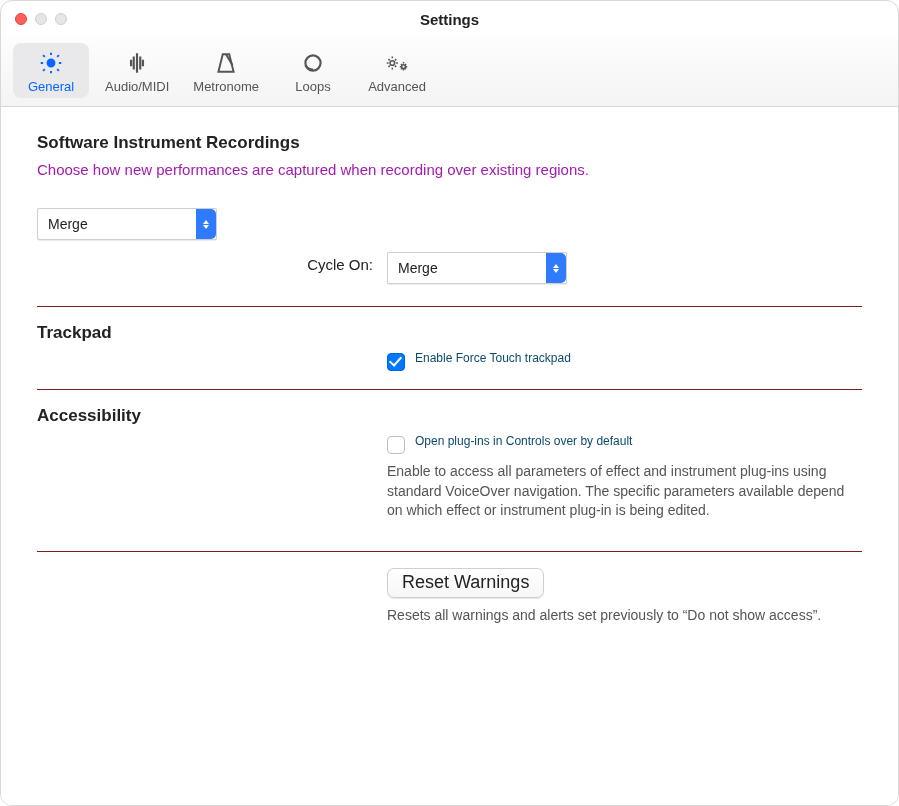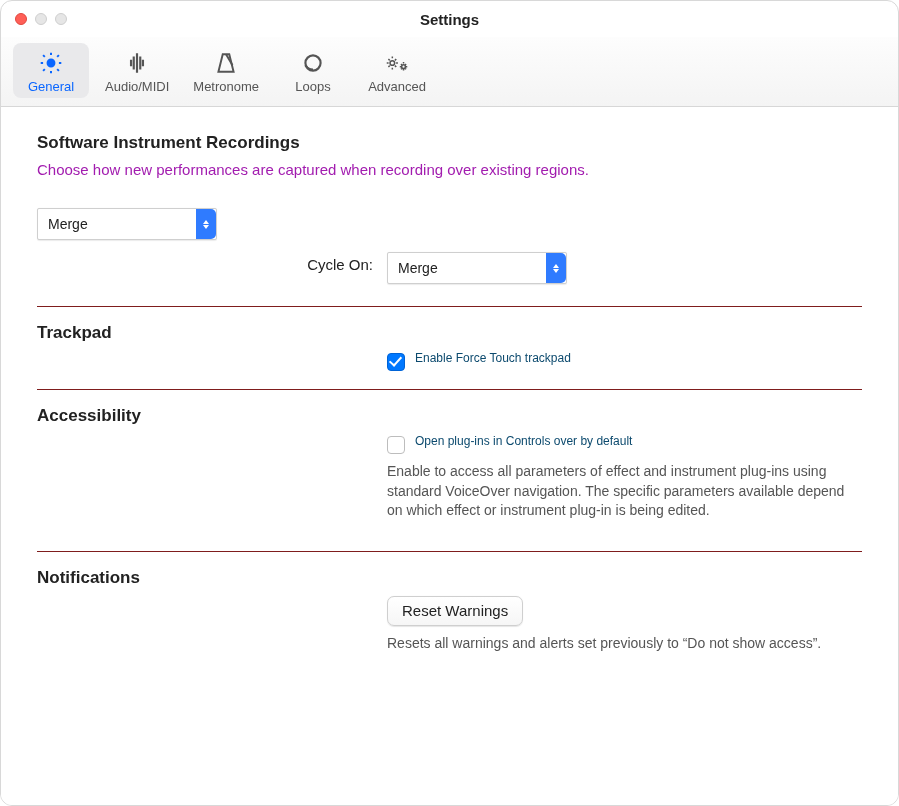--- a/index.html
+++ b/index.html
@@ -192,21 +192,21 @@
     max-width: 480px;
   }
   .push-button {
     display: inline-flex;
     align-items: center;
     height: 30px;
     padding: 0 14px;
     border: 1px solid #cfcfcf;
     border-radius: 7px;
     background: linear-gradient(#ffffff,#f6f6f6);
-    font-size: 15px;
+    font-size: 18px;
     box-shadow: 0 0.5px 1px rgba(0,0,0,0.1);
   }
 </style>
 </head>
 <body>
 
 <div class="window">
 
   <div class="titlebar">
     <div class="traffic">
@@ -318,21 +318,20 @@
           <div class="checkbox-row">
             <span class="chk"></span>
             <span class="chk-label">Open plug-ins in Controls over by default</span>
           </div>
           <p class="hint">Enable to access all parameters of effect and instrument plug-ins using standard VoiceOver navigation. The specific parameters available depend on which effect or instrument plug-in is being edited.</p>
         </div>
       </div>
     </div>
 
     <div class="section last">
-      <h2>Notifications</h2>
       <div class="row">
         <div></div>
         <div>
           <div class="push-button">
             <span>Reset Warnings</span>
           </div>
           <p class="hint">Resets all warnings and alerts set previously to “Do not show access”.</p>
         </div>
       </div>
     </div>

